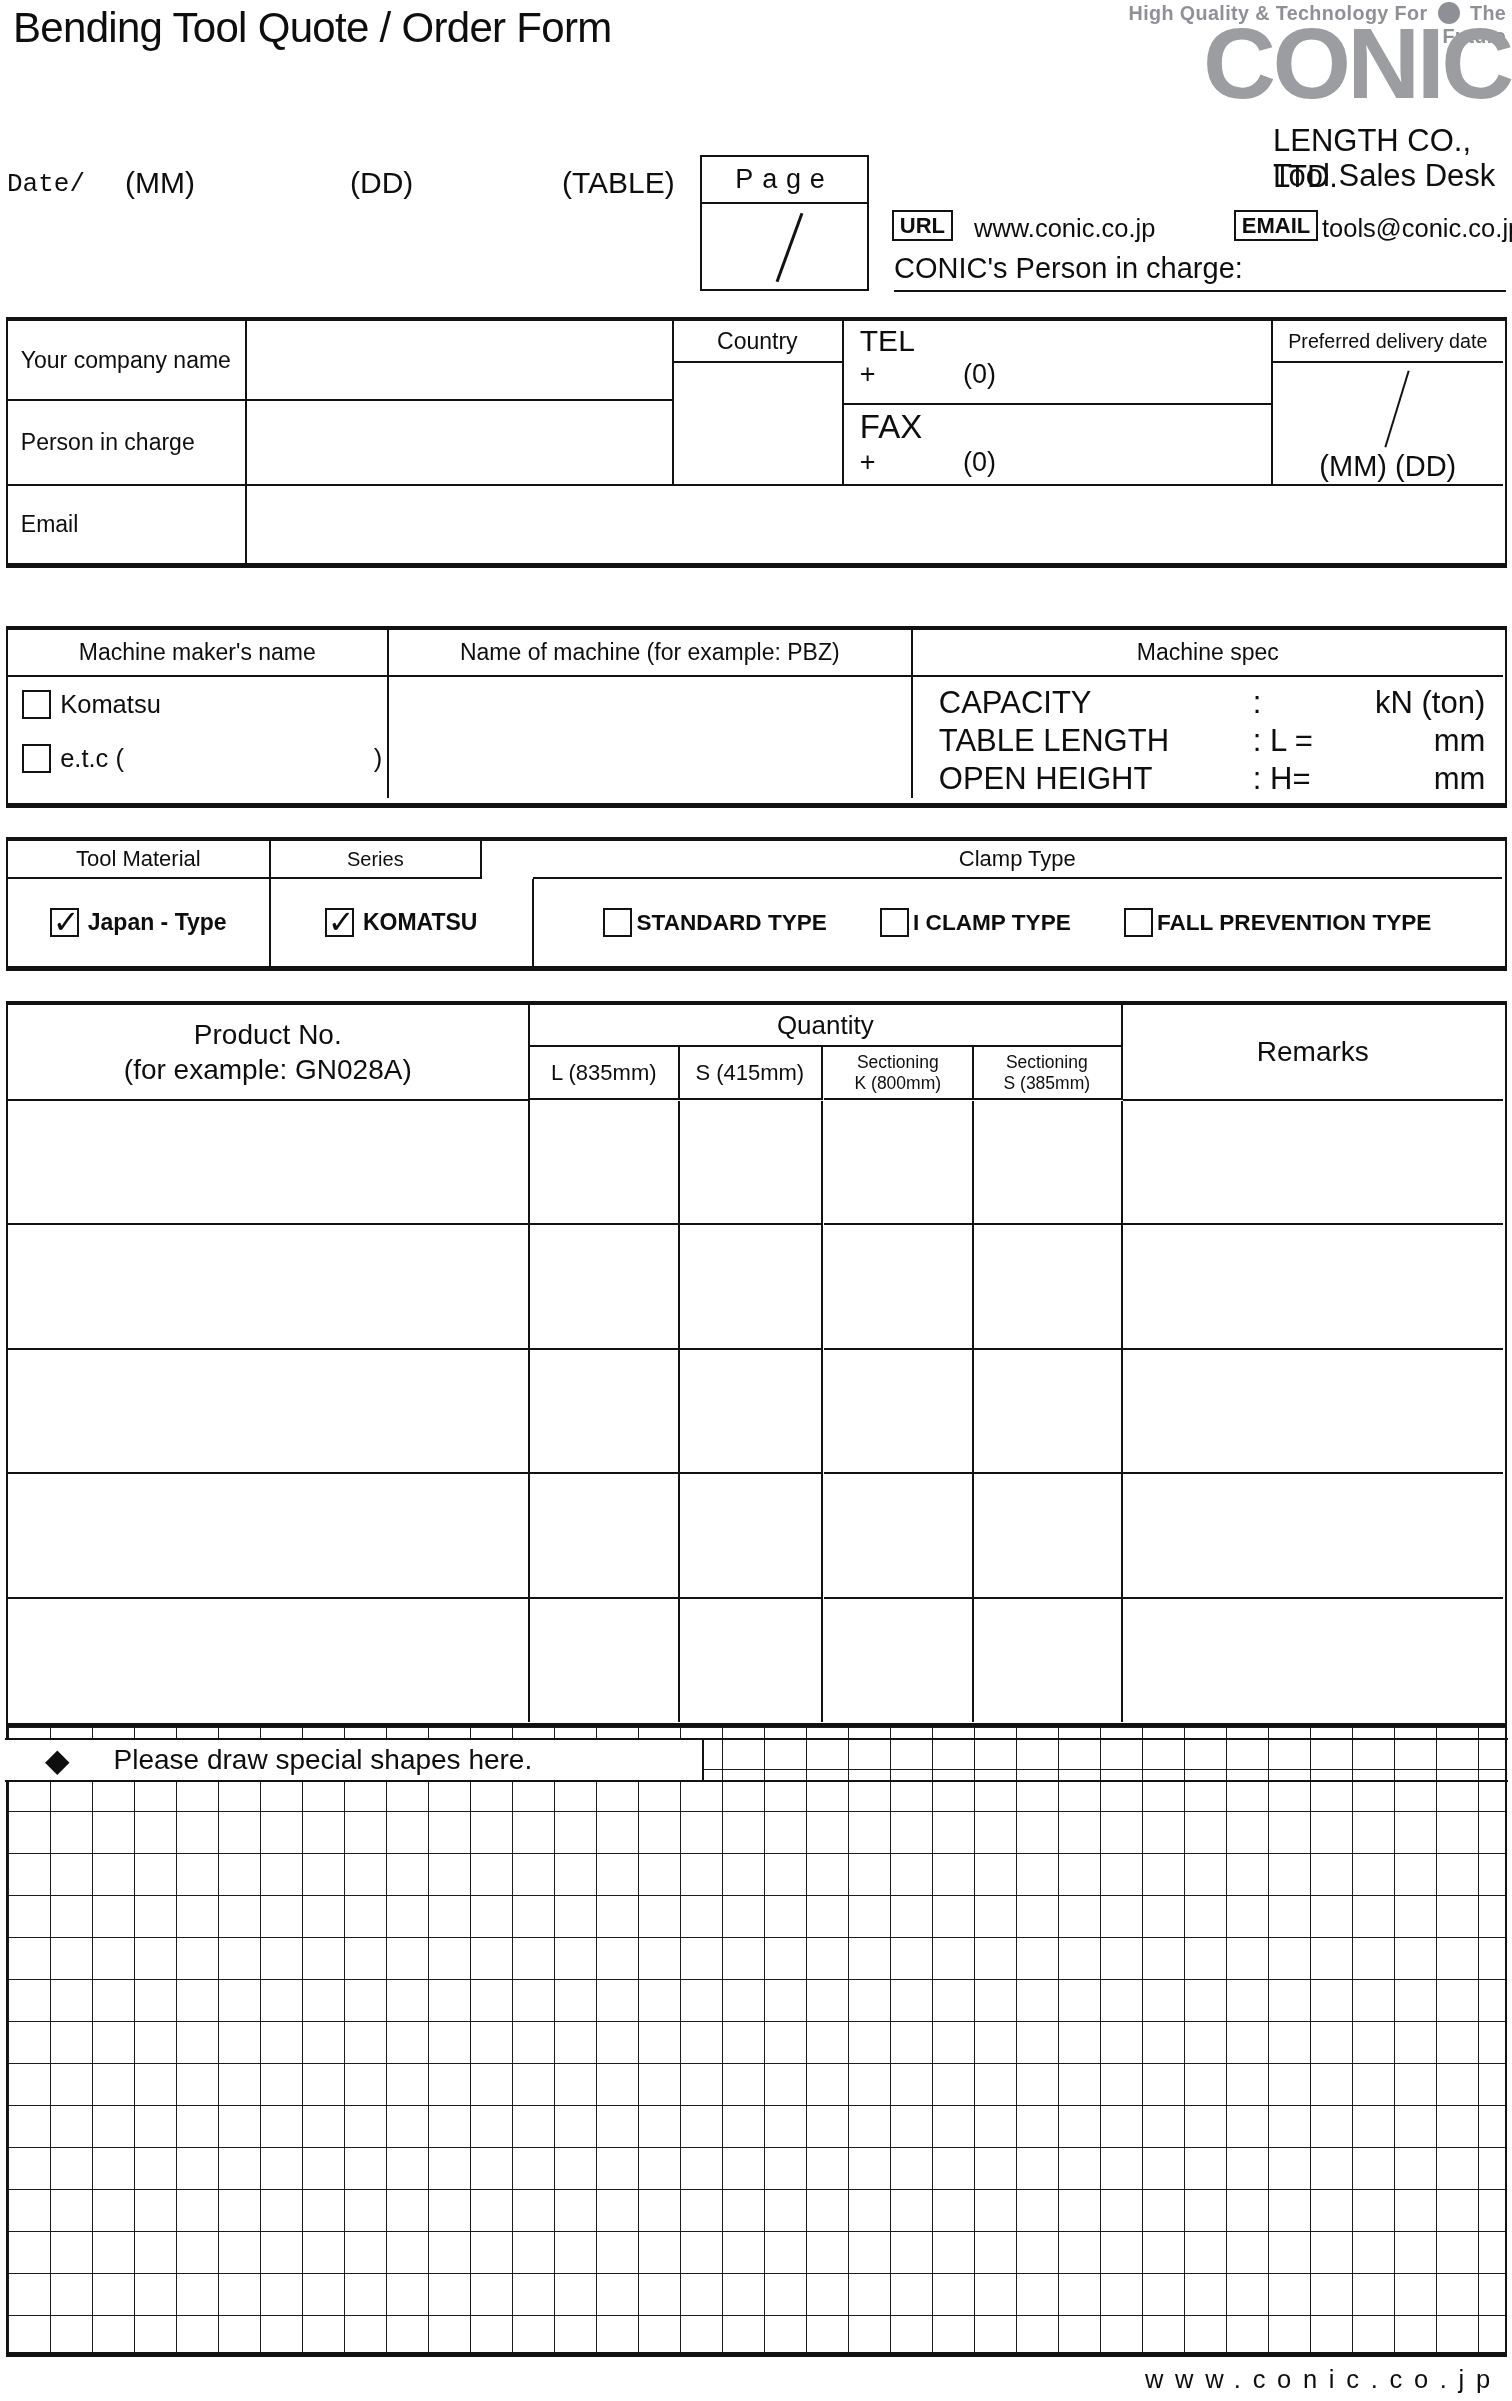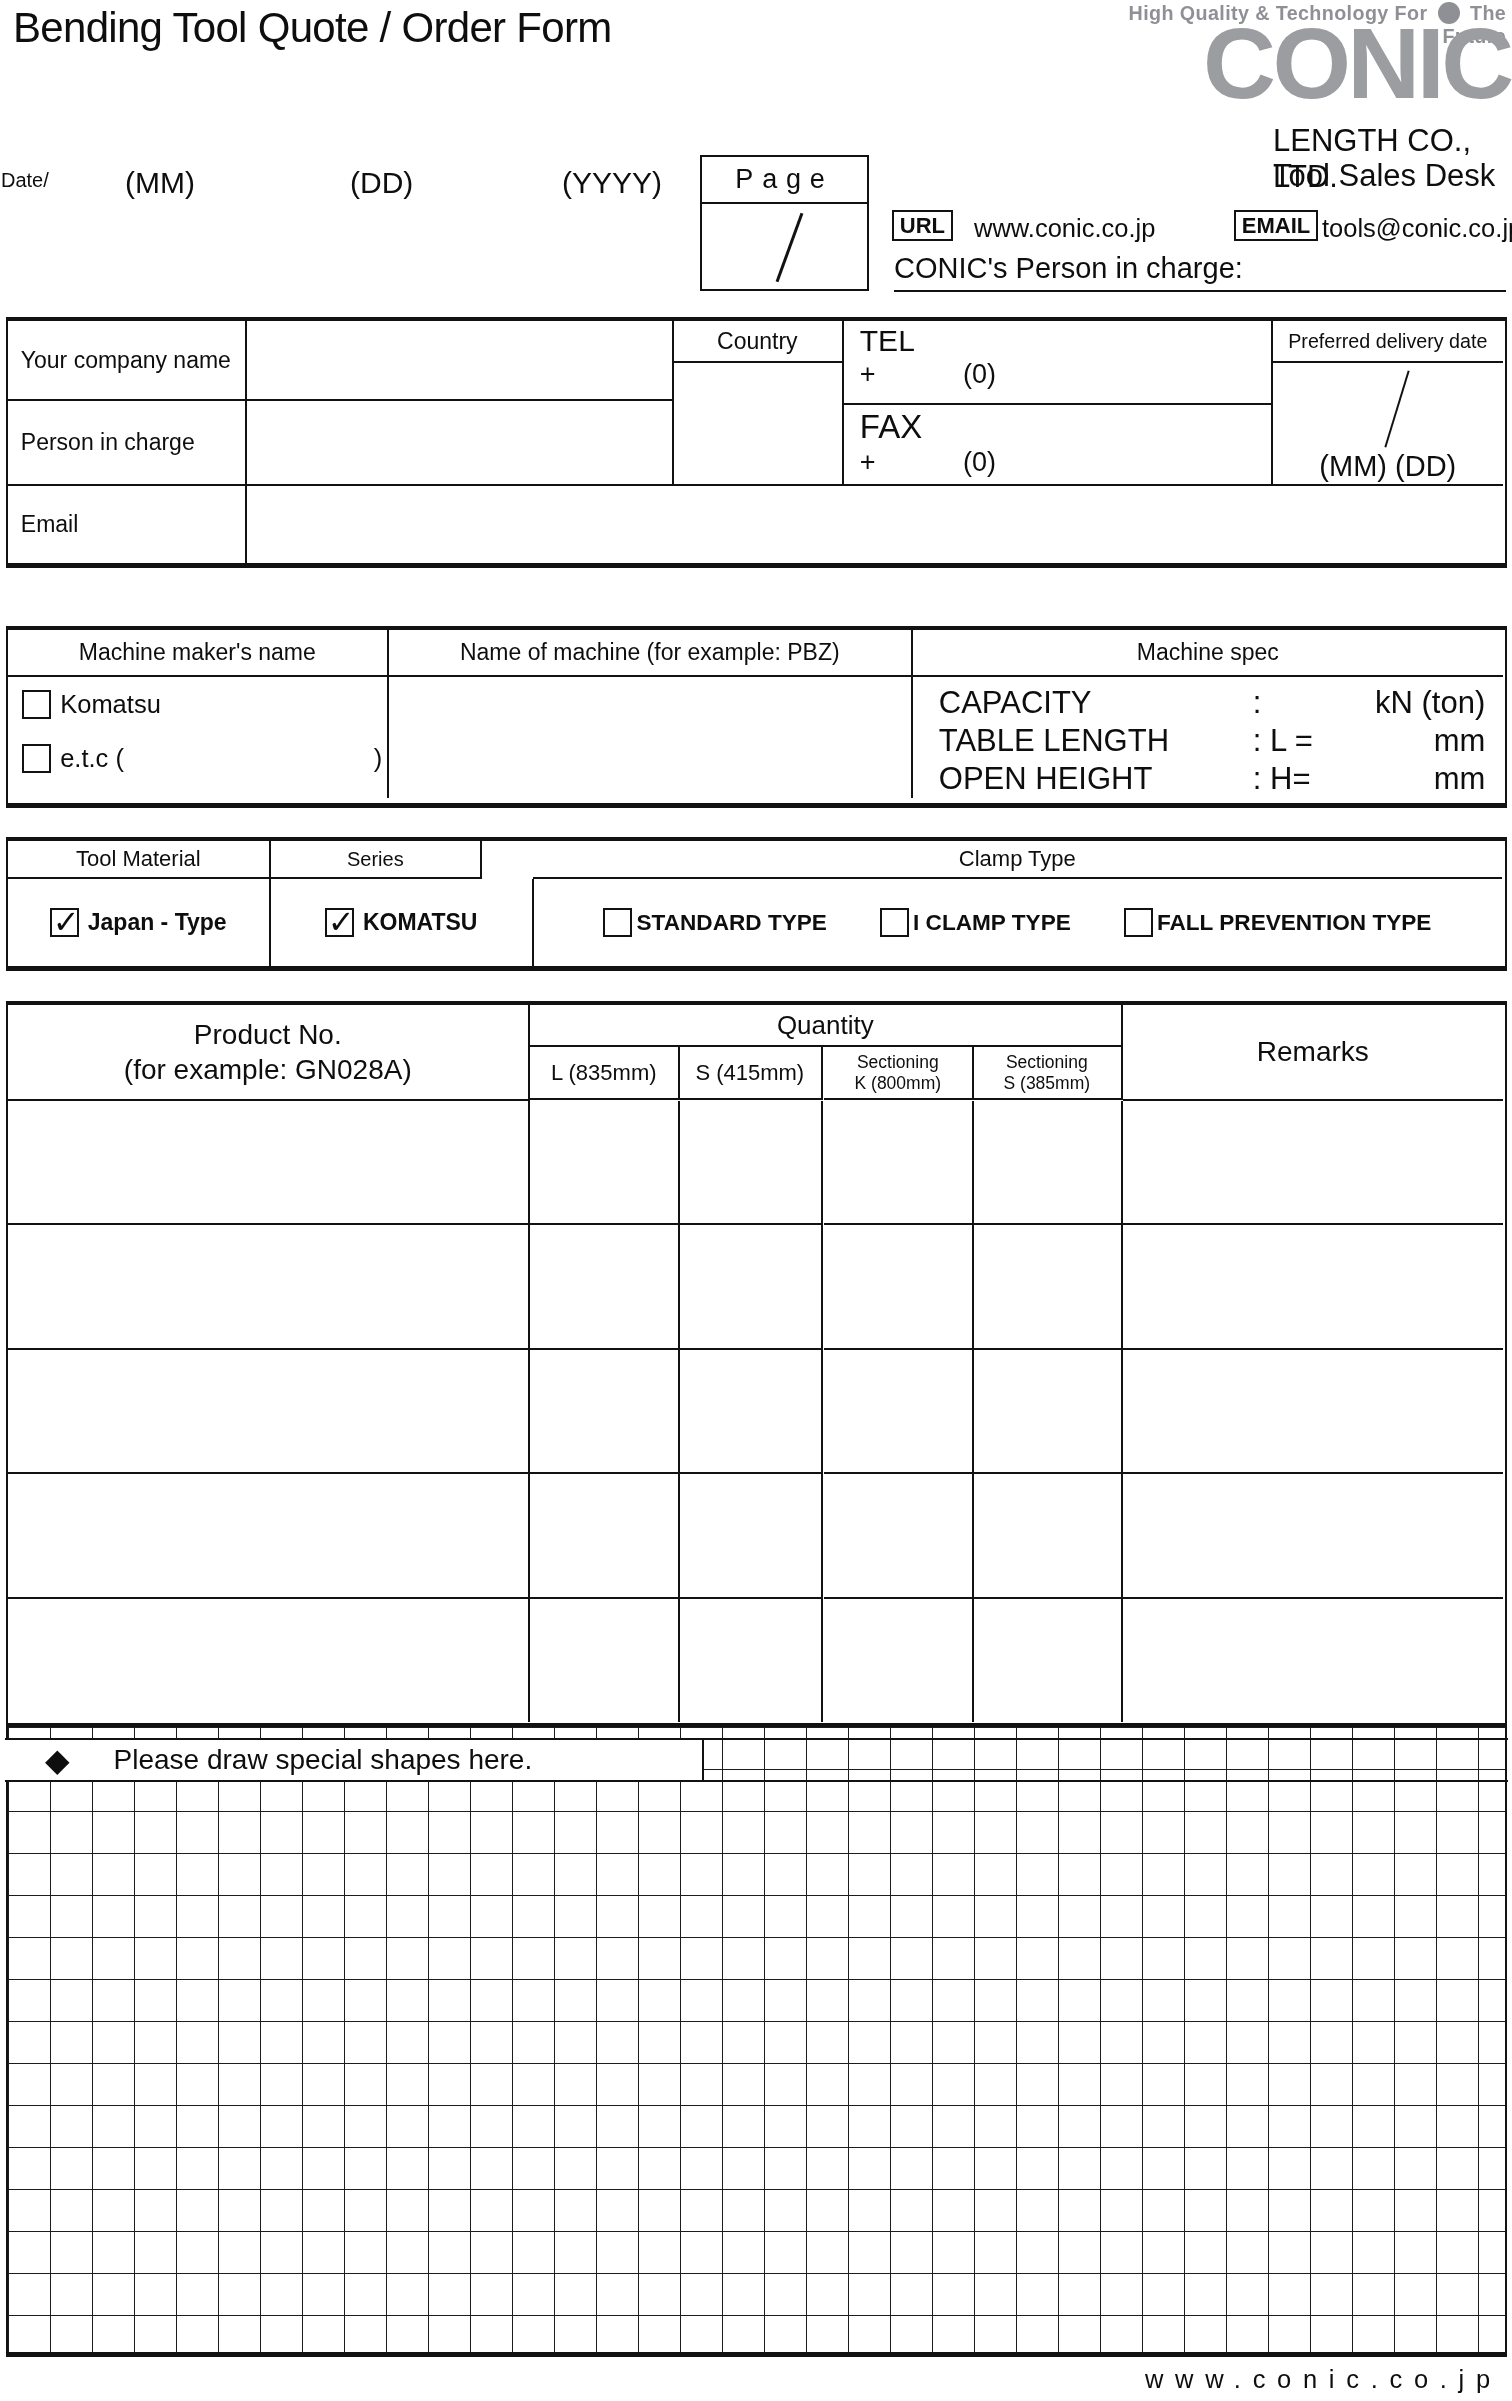--- a/index.html
+++ b/index.html
@@ -29,24 +29,24 @@
 
   <div class="abs" style="right:5.8px;top:1.5px;width:438px;text-align:right;font-size:19.7px;font-weight:bold;color:#8e9095;letter-spacing:0.4px;">
     <span>High Quality &amp; Technology For</span>
     <span style="display:inline-block;width:22px;height:22px;border-radius:50%;background:#8e9095;vertical-align:-3.6px;margin:0 4.4px;"></span>
     <span>The Future</span>
   </div>
   <div class="abs" style="right:1.5px;top:13px;font-size:101px;font-weight:bold;color:#9b9da1;letter-spacing:-3.6px;line-height:1;">CONIC</div>
   <div class="abs" style="left:1273px;top:123px;font-size:31px;">LENGTH CO., LTD.</div>
   <div class="abs" style="left:1273px;top:158px;font-size:31px;">Tool Sales Desk</div>
 
-  <div class="abs" style="left:1px;top:169px;font-size:20px;">Date/</div>
+  <div class="abs" style="left:7px;top:169px;font-size:26px;font-family:Liberation Mono, monospace;">Date/</div>
   <div class="abs" style="left:125px;top:166px;font-size:30px;">(MM)</div>
   <div class="abs" style="left:350px;top:166px;font-size:30px;">(DD)</div>
-  <div class="abs" style="left:562px;top:166px;font-size:30px;">(YYYY)</div>
+  <div class="abs" style="left:562px;top:166px;font-size:30px;">(TABLE)</div>
 
   <div class="abs" style="left:700px;top:155px;width:169px;height:136px;border:2.9px solid #121212;">
     <div class="c" style="height:45px;border-bottom:2.2px solid #121212;font-size:27px;letter-spacing:8.8px;text-align:center;">Page</div>
     <div style="position:relative;height:86px;">
       <div class="slash" style="left:86px;top:7.3px;height:73px;"></div>
     </div>
   </div>
 
   <div class="abs" style="left:892px;top:210px;">
     <span class="badge">URL</span>

